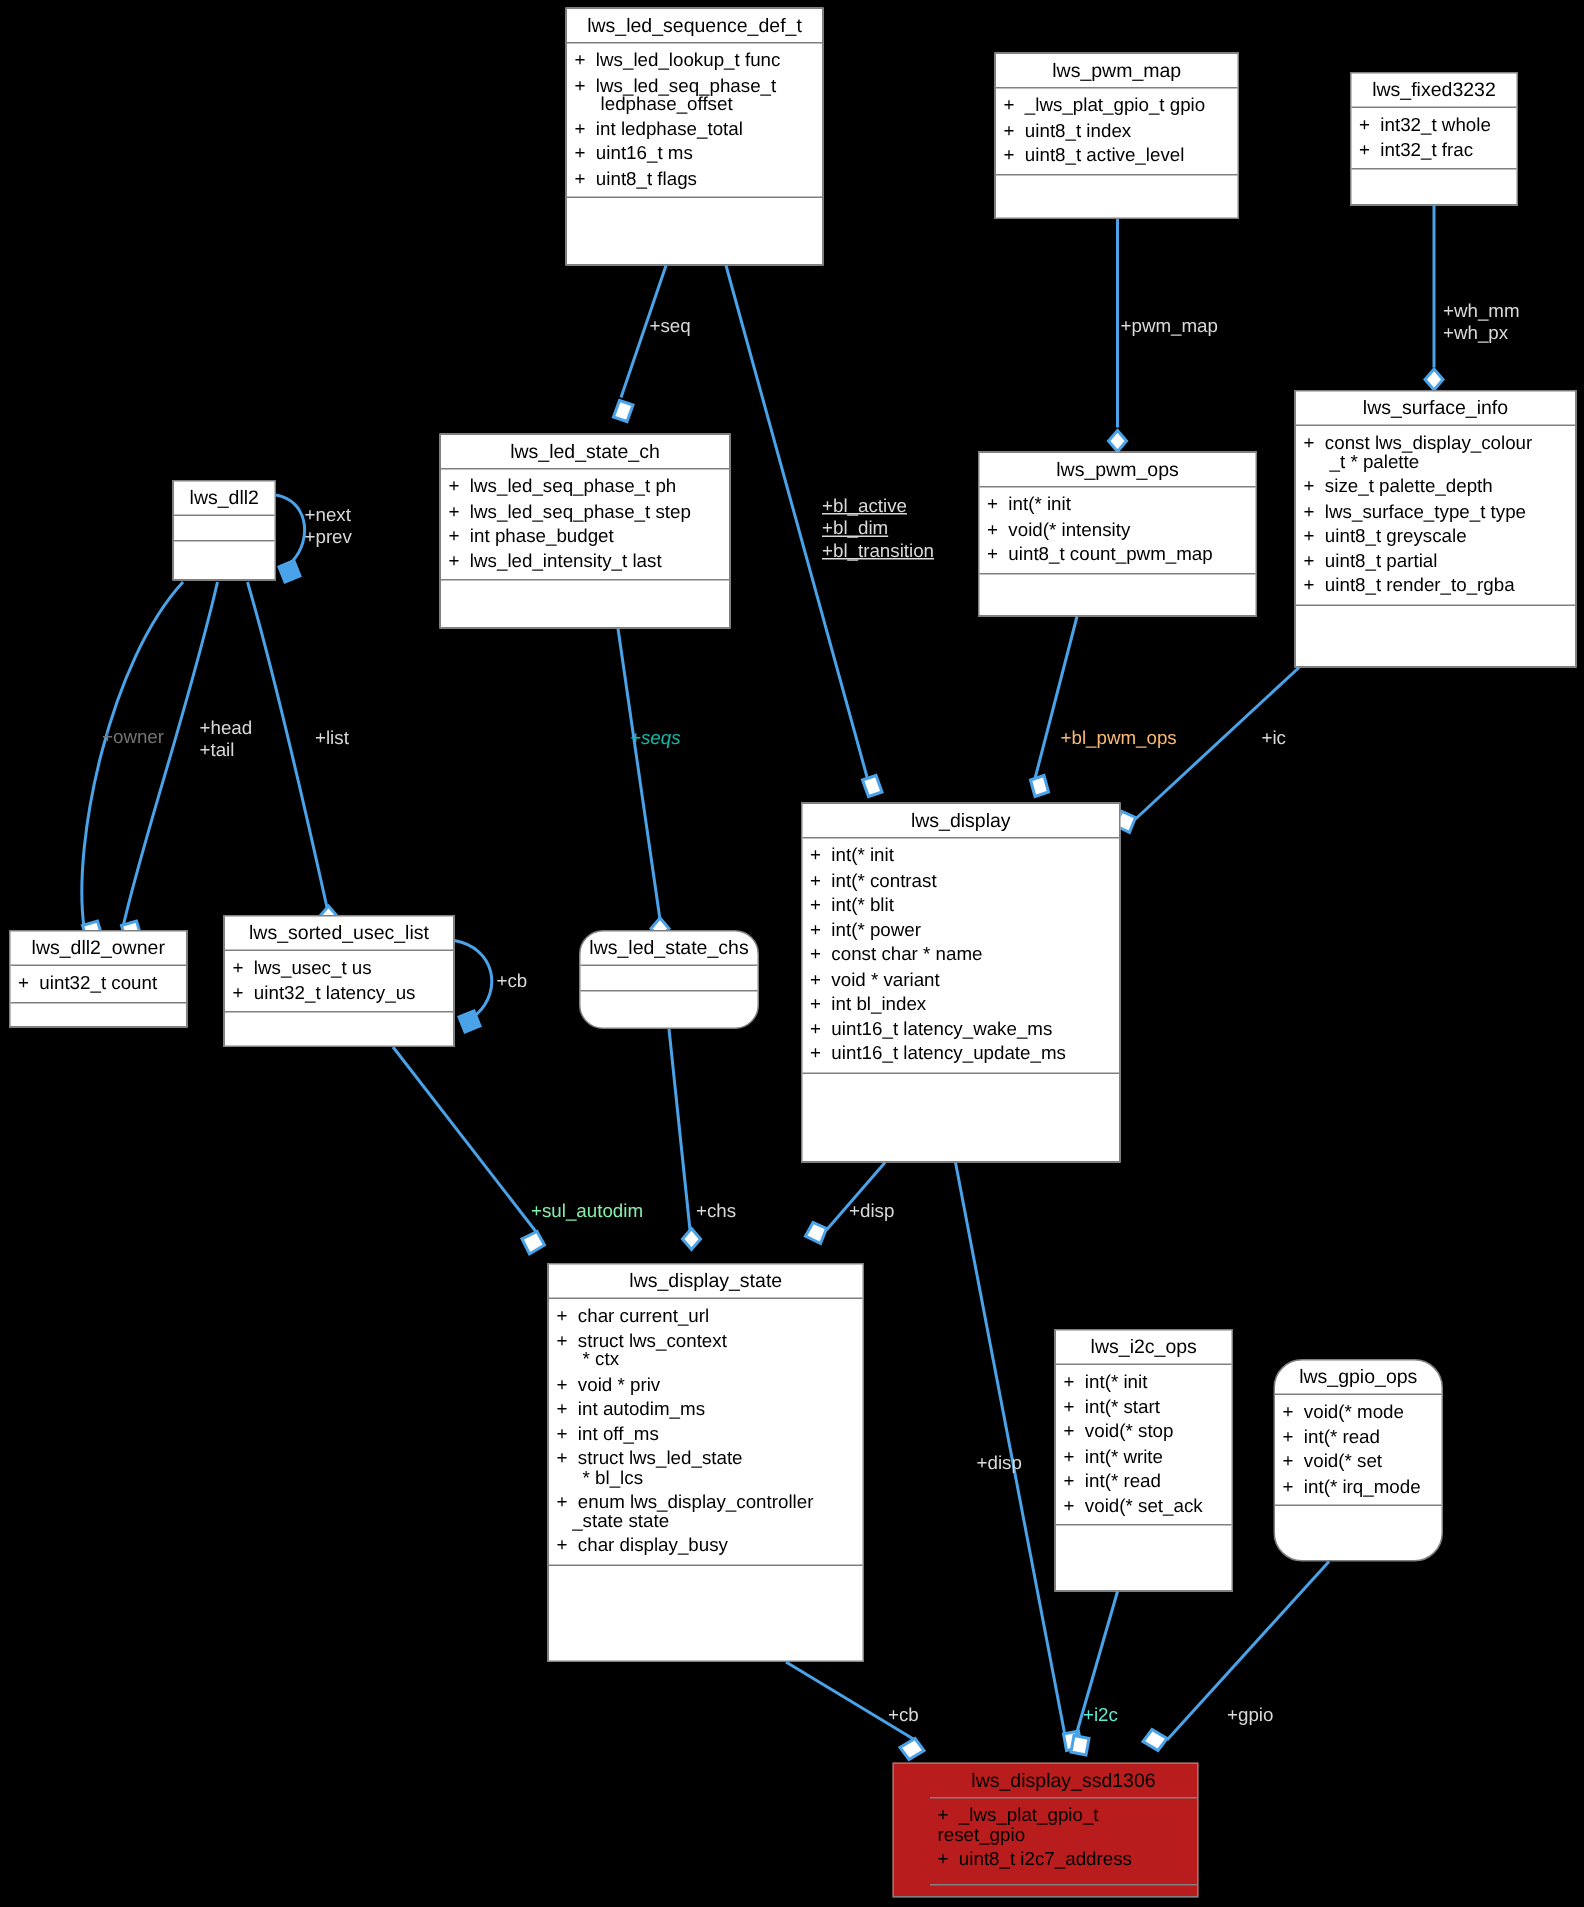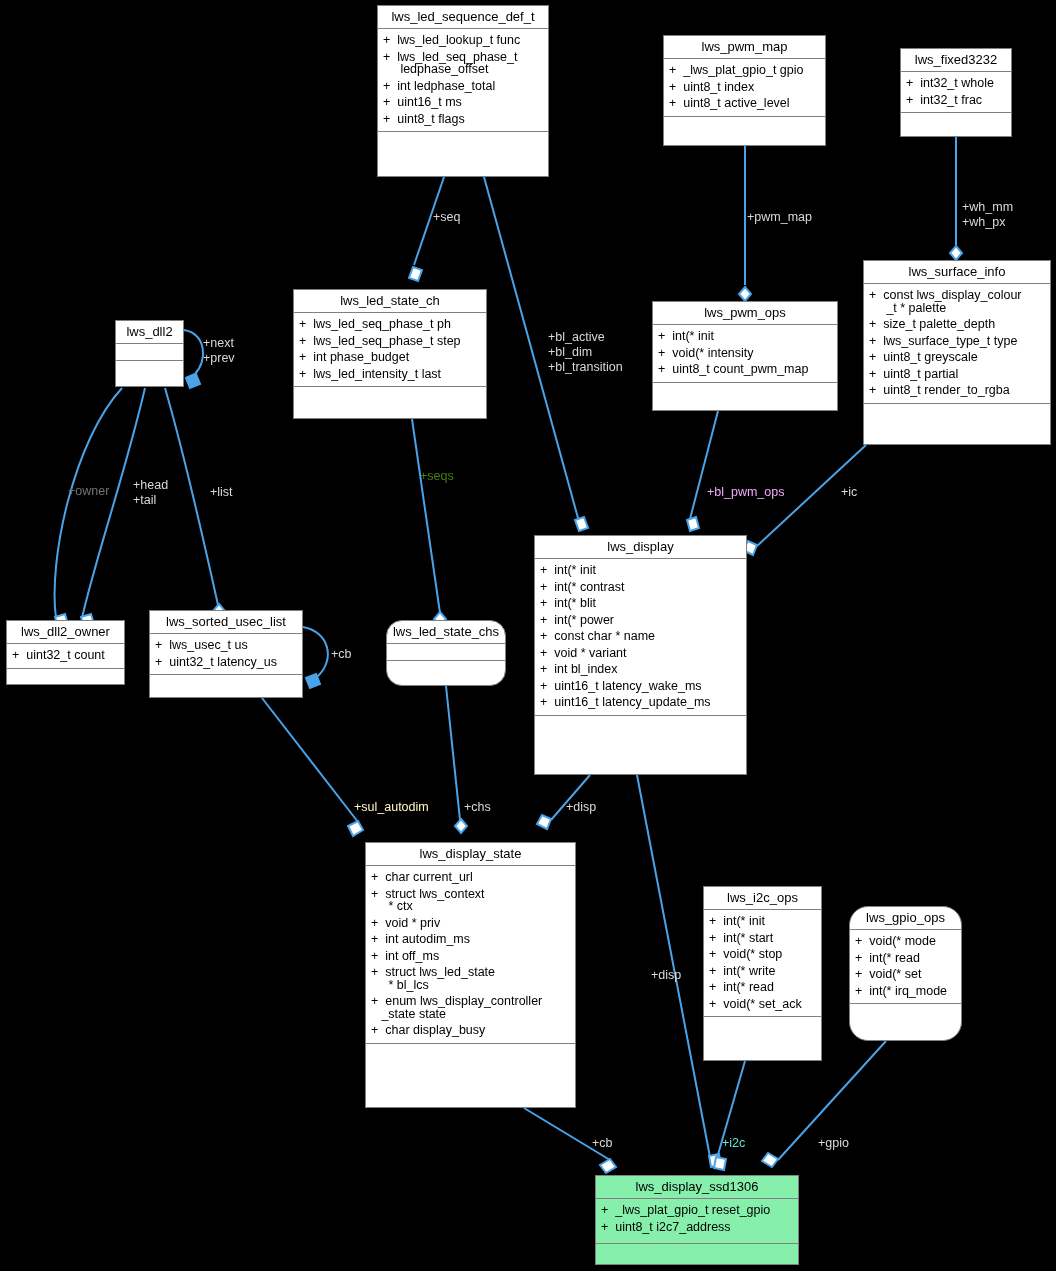--- a/index.html
+++ b/index.html
@@ -13,21 +13,21 @@
   .node{
     position:absolute;
     box-sizing:border-box;
     border:1px solid #808080;
     background:#ffffff;
     color:#000;
     font-size:12.5px;
     line-height:1.0;
     z-index:5;
   }
-  .node.shaded{background:#86efac;}
+  .node.shaded{background:#b91c1c;padding-left:24px;}
   .node .title{
     text-align:center;
     padding:4px 4px 5px 4px;
     font-size:13px;
     border-bottom:1px solid #808080;
     white-space:nowrap;
   }
   .node .attrs{
     border-bottom:1px solid #808080;
     padding:3px 0 4px 0;
@@ -267,32 +267,32 @@
         <div class="ops"></div>
       </div>
     </div>
   <div id="labels">
       <div class="elabel" style="left: 203px; top: 336px; color: rgb(217, 217, 217);">+next
 +prev</div>
       <div class="elabel" style="left: 433px; top: 210px; color: rgb(217, 217, 217);">+seq</div>
       <div class="elabel" style="left: 747px; top: 210px; color: rgb(217, 217, 217);">+pwm_map</div>
       <div class="elabel" style="left: 962px; top: 200px; color: rgb(217, 217, 217);">+wh_mm
 +wh_px</div>
-      <div class="elabel" style="left: 548px; top: 330px; color: rgb(217, 217, 217);">+bl_active
+      <div class="elabel" style="left: 548px; top: 330px; color: rgb(217, 217, 217); text-decoration: underline;">+bl_active
 +bl_dim
 +bl_transition</div>
       <div class="elabel" style="left: 68px; top: 484px; color: #737373;">+owner</div>
       <div class="elabel" style="left: 133px; top: 478px; color: rgb(217, 217, 217);">+head
 +tail</div>
       <div class="elabel" style="left: 210px; top: 485px; color: rgb(217, 217, 217);">+list</div>
-      <div class="elabel" style="left: 420px; top: 469px; color: #4d7c0f;">+seqs</div>
-      <div class="elabel" style="left: 707px; top: 485px; color: #f0abfc;">+bl_pwm_ops</div>
+      <div class="elabel" style="left: 420px; top: 485px; color: #14b8a6; font-style: italic;">+seqs</div>
+      <div class="elabel" style="left: 707px; top: 485px; color: #fdba74;">+bl_pwm_ops</div>
       <div class="elabel" style="left: 841px; top: 485px; color: rgb(217, 217, 217);">+ic</div>
       <div class="elabel" style="left: 331px; top: 647px; color: rgb(217, 217, 217);">+cb</div>
-      <div class="elabel" style="left: 354px; top: 800px; color: #fef9c3;">+sul_autodim</div>
+      <div class="elabel" style="left: 354px; top: 800px; color: #86efac;">+sul_autodim</div>
       <div class="elabel" style="left: 464px; top: 800px; color: rgb(217, 217, 217);">+chs</div>
       <div class="elabel" style="left: 566px; top: 800px; color: rgb(217, 217, 217);">+disp</div>
       <div class="elabel" style="left: 651px; top: 968px; color: rgb(217, 217, 217);">+disp</div>
       <div class="elabel" style="left: 592px; top: 1136px; color: rgb(217, 217, 217);">+cb</div>
       <div class="elabel" style="left: 722px; top: 1136px; color: #5eead4;">+i2c</div>
       <div class="elabel" style="left: 818px; top: 1136px; color: rgb(217, 217, 217);">+gpio</div>
     </div>
 
 </div>
 

